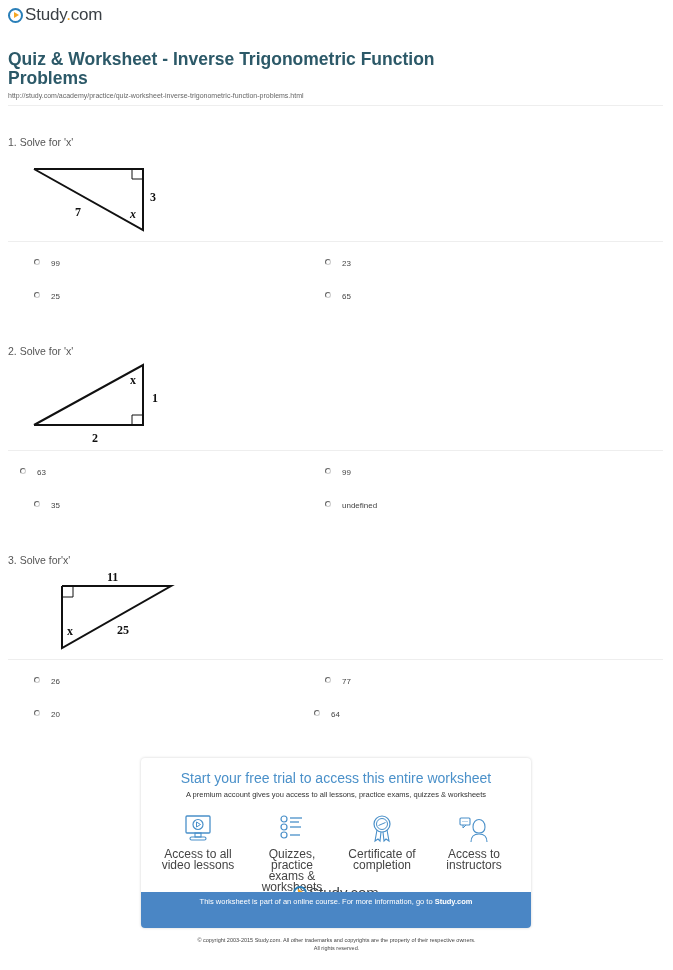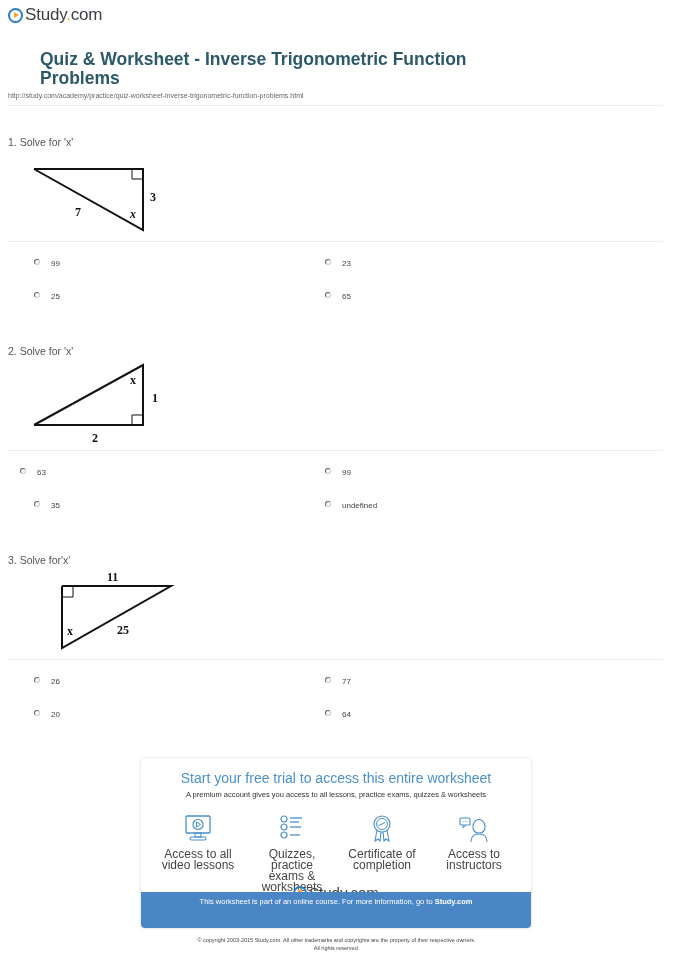--- a/index.html
+++ b/index.html
@@ -5,21 +5,21 @@
   * { box-sizing: border-box; margin: 0; padding: 0; }
   html, body { width: 673px; height: 970px; background: #ffffff; overflow: hidden; }
   body { position: relative; font-family: "Liberation Sans", sans-serif; color: #333; }
 
   .logo { position: absolute; left: 8px; top: 4px; display: flex; align-items: center; height: 22px; }
   .logo .play { width: 15px; height: 15px; border-radius: 50%; border: 2.5px solid #2a7fb8; position: relative; margin-right: 2px; }
   .logo .play::after { content: ""; position: absolute; left: 3.5px; top: 2px; border-left: 5px solid #f5a623; border-top: 3.5px solid transparent; border-bottom: 3.5px solid transparent; }
   .logo .word { font-size: 17px; color: #3a3f44; letter-spacing: -0.2px; }
   .logo .dot { color: #f5a623; }
 
-  .title { position: absolute; left: 8px; top: 50px; font-size: 17.5px; font-weight: bold; color: #2c5968; line-height: 19px; width: 460px; margin-left: 32px; }
+  .title { position: absolute; left: 8px; top: 50px; font-size: 17.5px; font-weight: bold; color: #2c5968; line-height: 19px; width: 460px; }
   .url { position: absolute; left: 8px; top: 92px; font-size: 7px; color: #666; }
   .hr { position: absolute; left: 8px; right: 10px; height: 1px; background: #eeeeee; }
 
   .qlabel { position: absolute; left: 8px; font-size: 10.5px; color: #555; }
   .fig { position: absolute; }
   .fig text { font-family: "Liberation Serif", serif; font-weight: bold; font-size: 12px; fill: #111; }
   .fig text.it { font-style: italic; }
 
   .opt { position: absolute; display: flex; align-items: flex-start; font-size: 8px; color: #444; }
   .opt .radio { width: 6px; height: 6px; border-radius: 50%; border: 1.3px solid #666; border-right-color: #ccc; border-bottom-color: #ccc; margin-right: 11px; }
@@ -120,21 +120,21 @@
     <span>26</span>
   </div>
 <div class="opt" style="left:325px;top:677px">
     <span class="radio"></span>
     <span>77</span>
   </div>
 <div class="opt" style="left:34px;top:710px">
     <span class="radio"></span>
     <span>20</span>
   </div>
-<div class="opt" style="left:325px;top:710px">
+<div class="opt" style="left:314px;top:710px">
     <span class="radio"></span>
     <span>64</span>
   </div>
 
 <div class="promo">
   <div class="head">Start your free trial to access this entire worksheet</div>
   <div class="sub">A premium account gives you access to all lessons, practice exams, quizzes &amp; worksheets</div>
 
   <div class="feat" style="left:12px">
     <svg width="30" height="30" viewBox="0 0 30 30">

